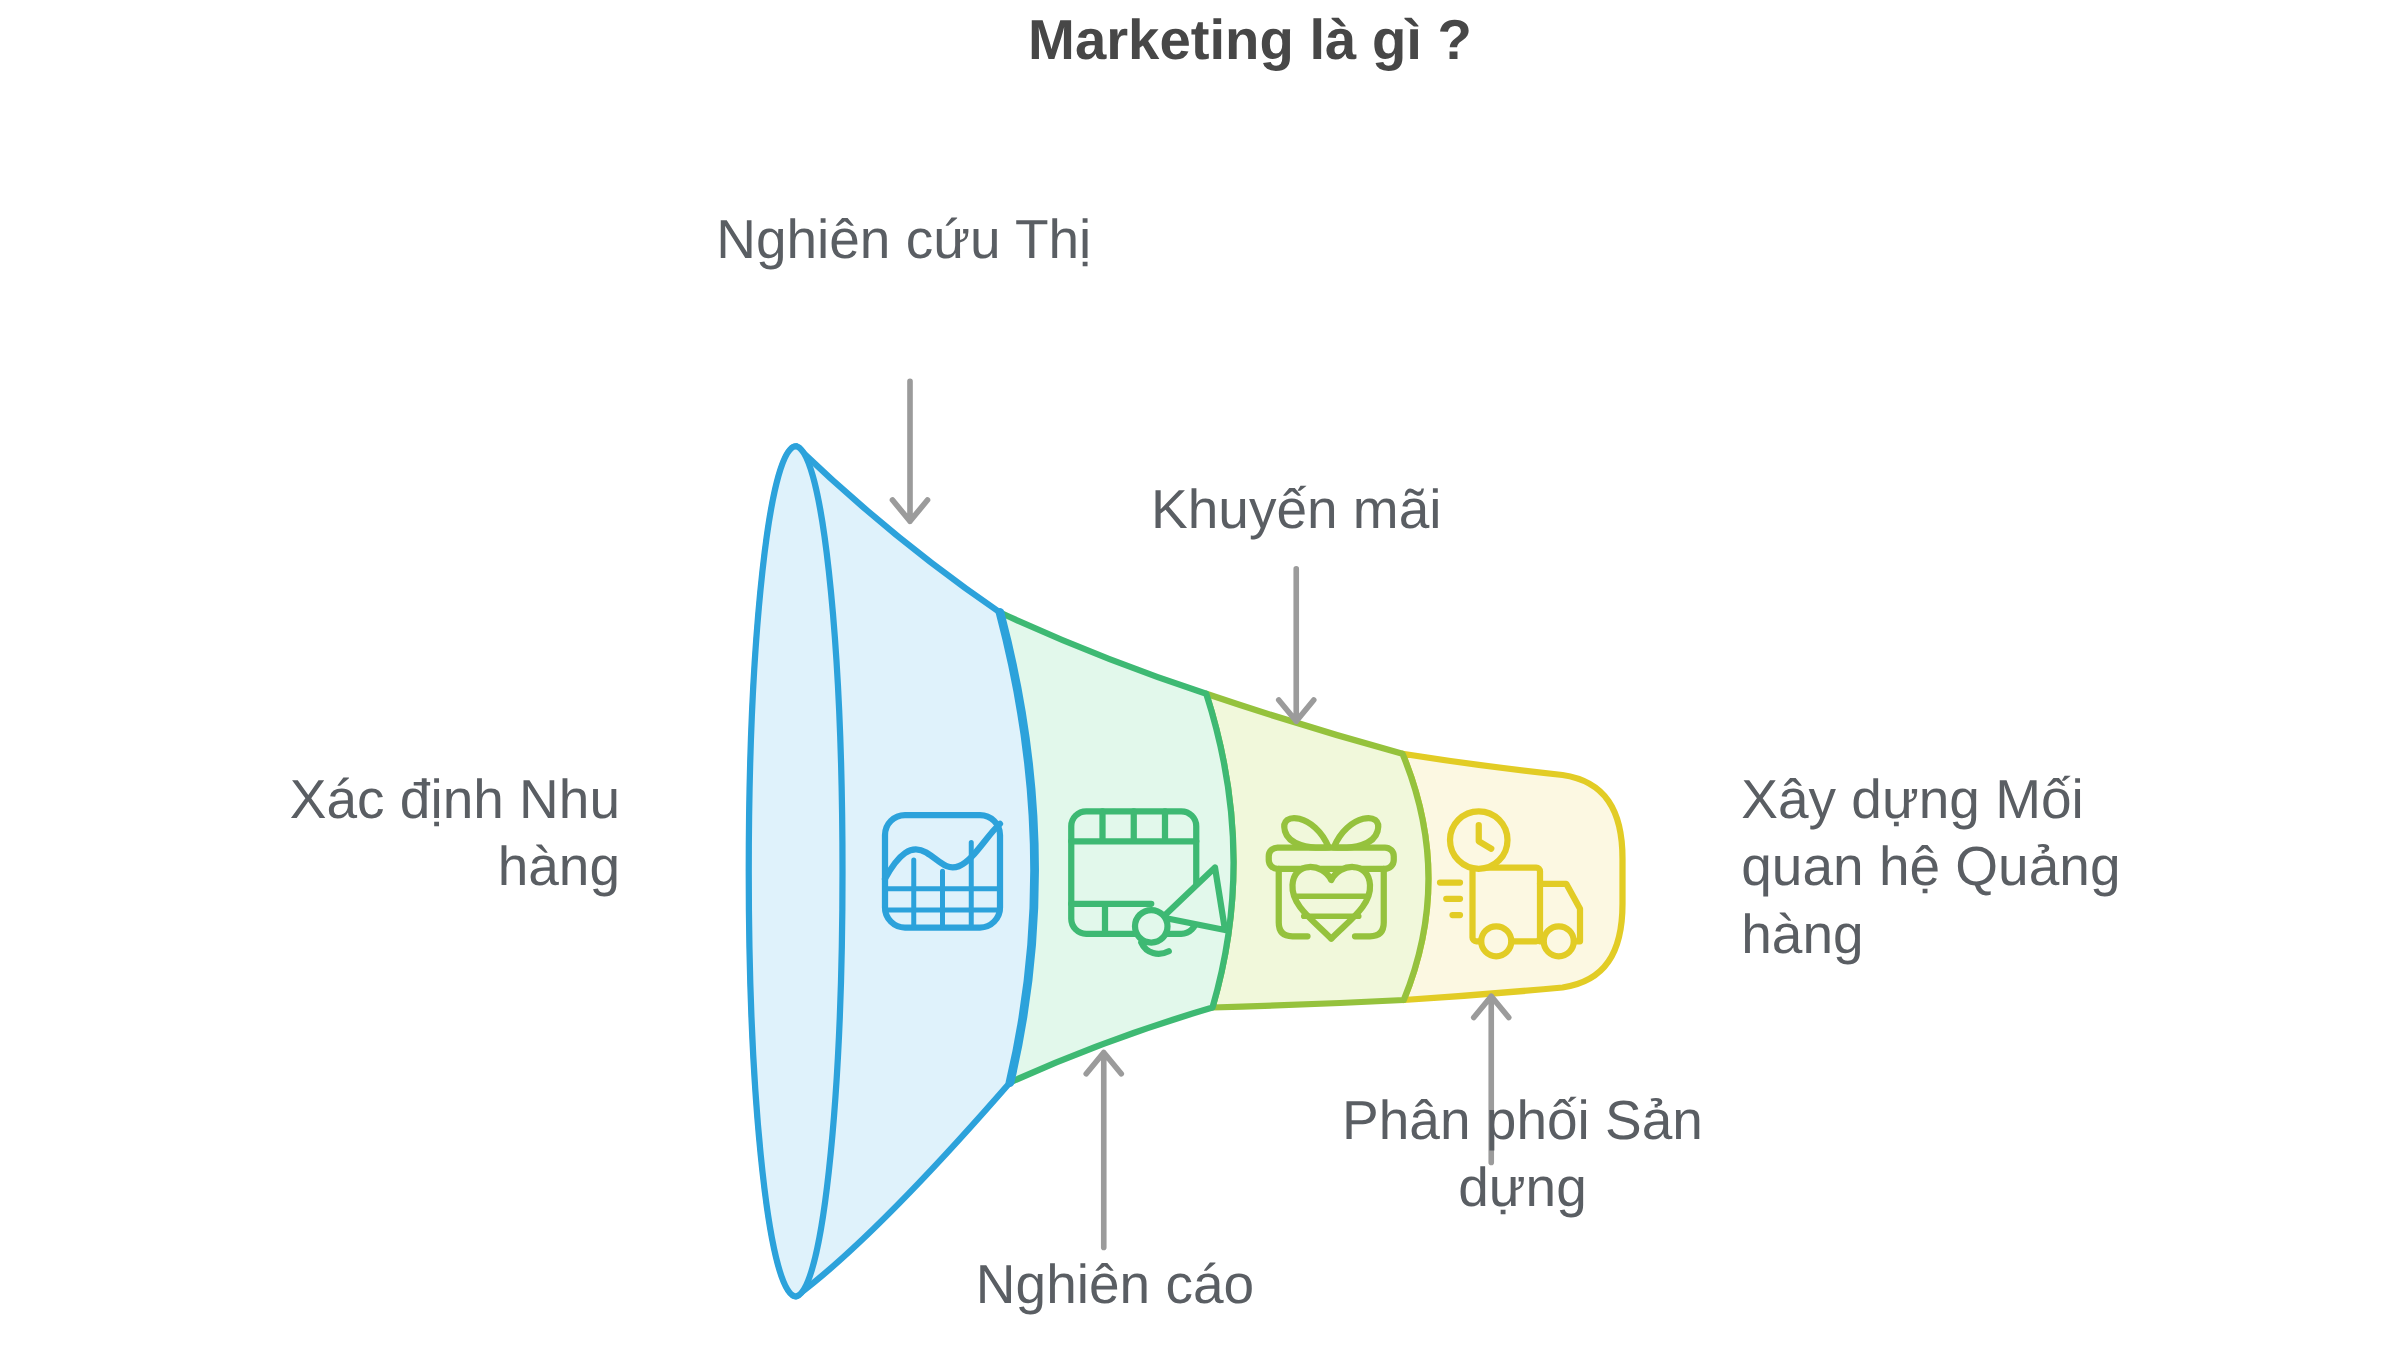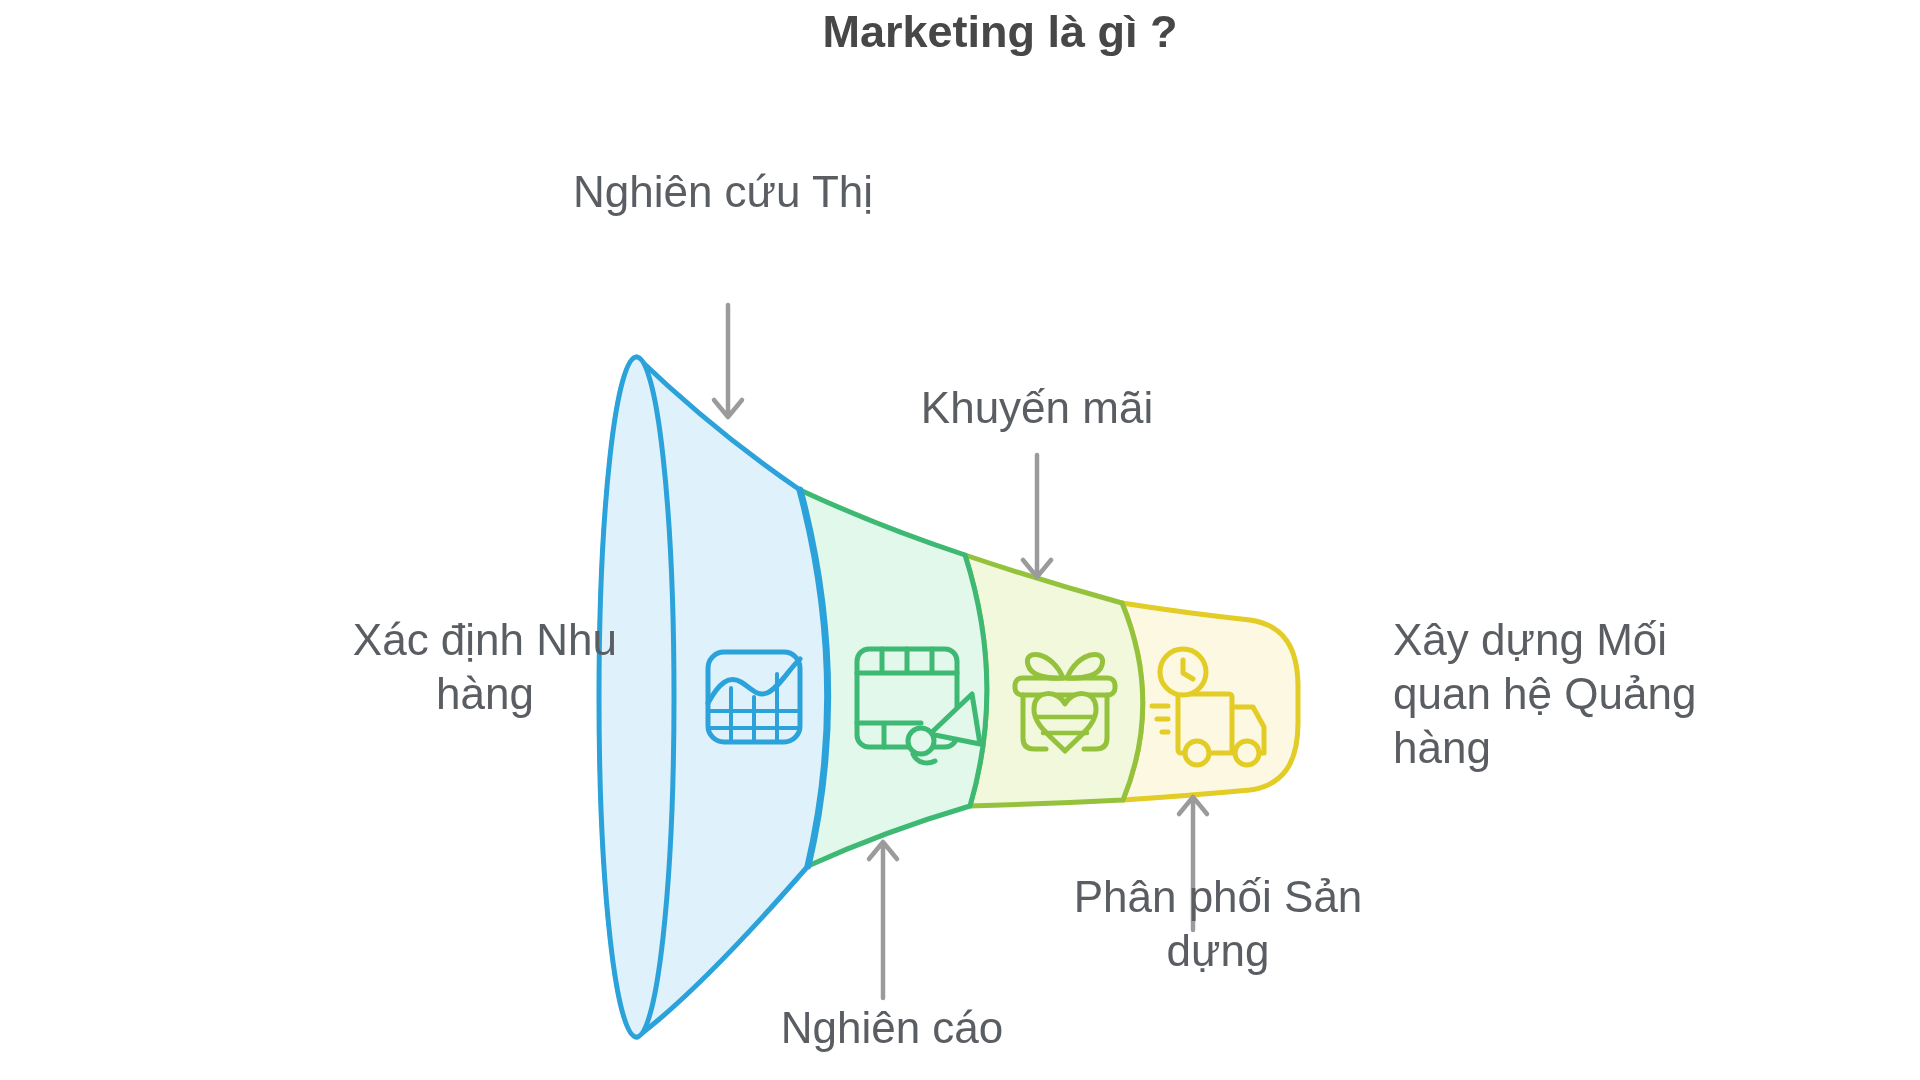--- a/index.html
+++ b/index.html
@@ -130,21 +130,21 @@
   <div class="title" style="left:952px; top:6px;margin-left:48px;">Marketing là gì ?</div>
 
   <div class="lbl lbl-center" style="left:723px; top:165px;">
     <div>Nghiên cứu Thị</div>
   </div>
 
   <div class="lbl lbl-center" style="left:1037px; top:381px;">
     <div>Khuyến mãi</div>
   </div>
 
-  <div class="lbl lbl-right" style="right:1303px; top:613px;text-align:center;">
+  <div class="lbl lbl-right" style="right:1424px; top:613px;">
     <div>Xác định Nhu</div>
     <div>hàng</div>
   </div>
 
   <div class="lbl lbl-left" style="left:1393px; top:613px;">
     <div>Xây dựng Mối</div>
     <div>quan hệ Quảng</div>
     <div>hàng</div>
   </div>
 

